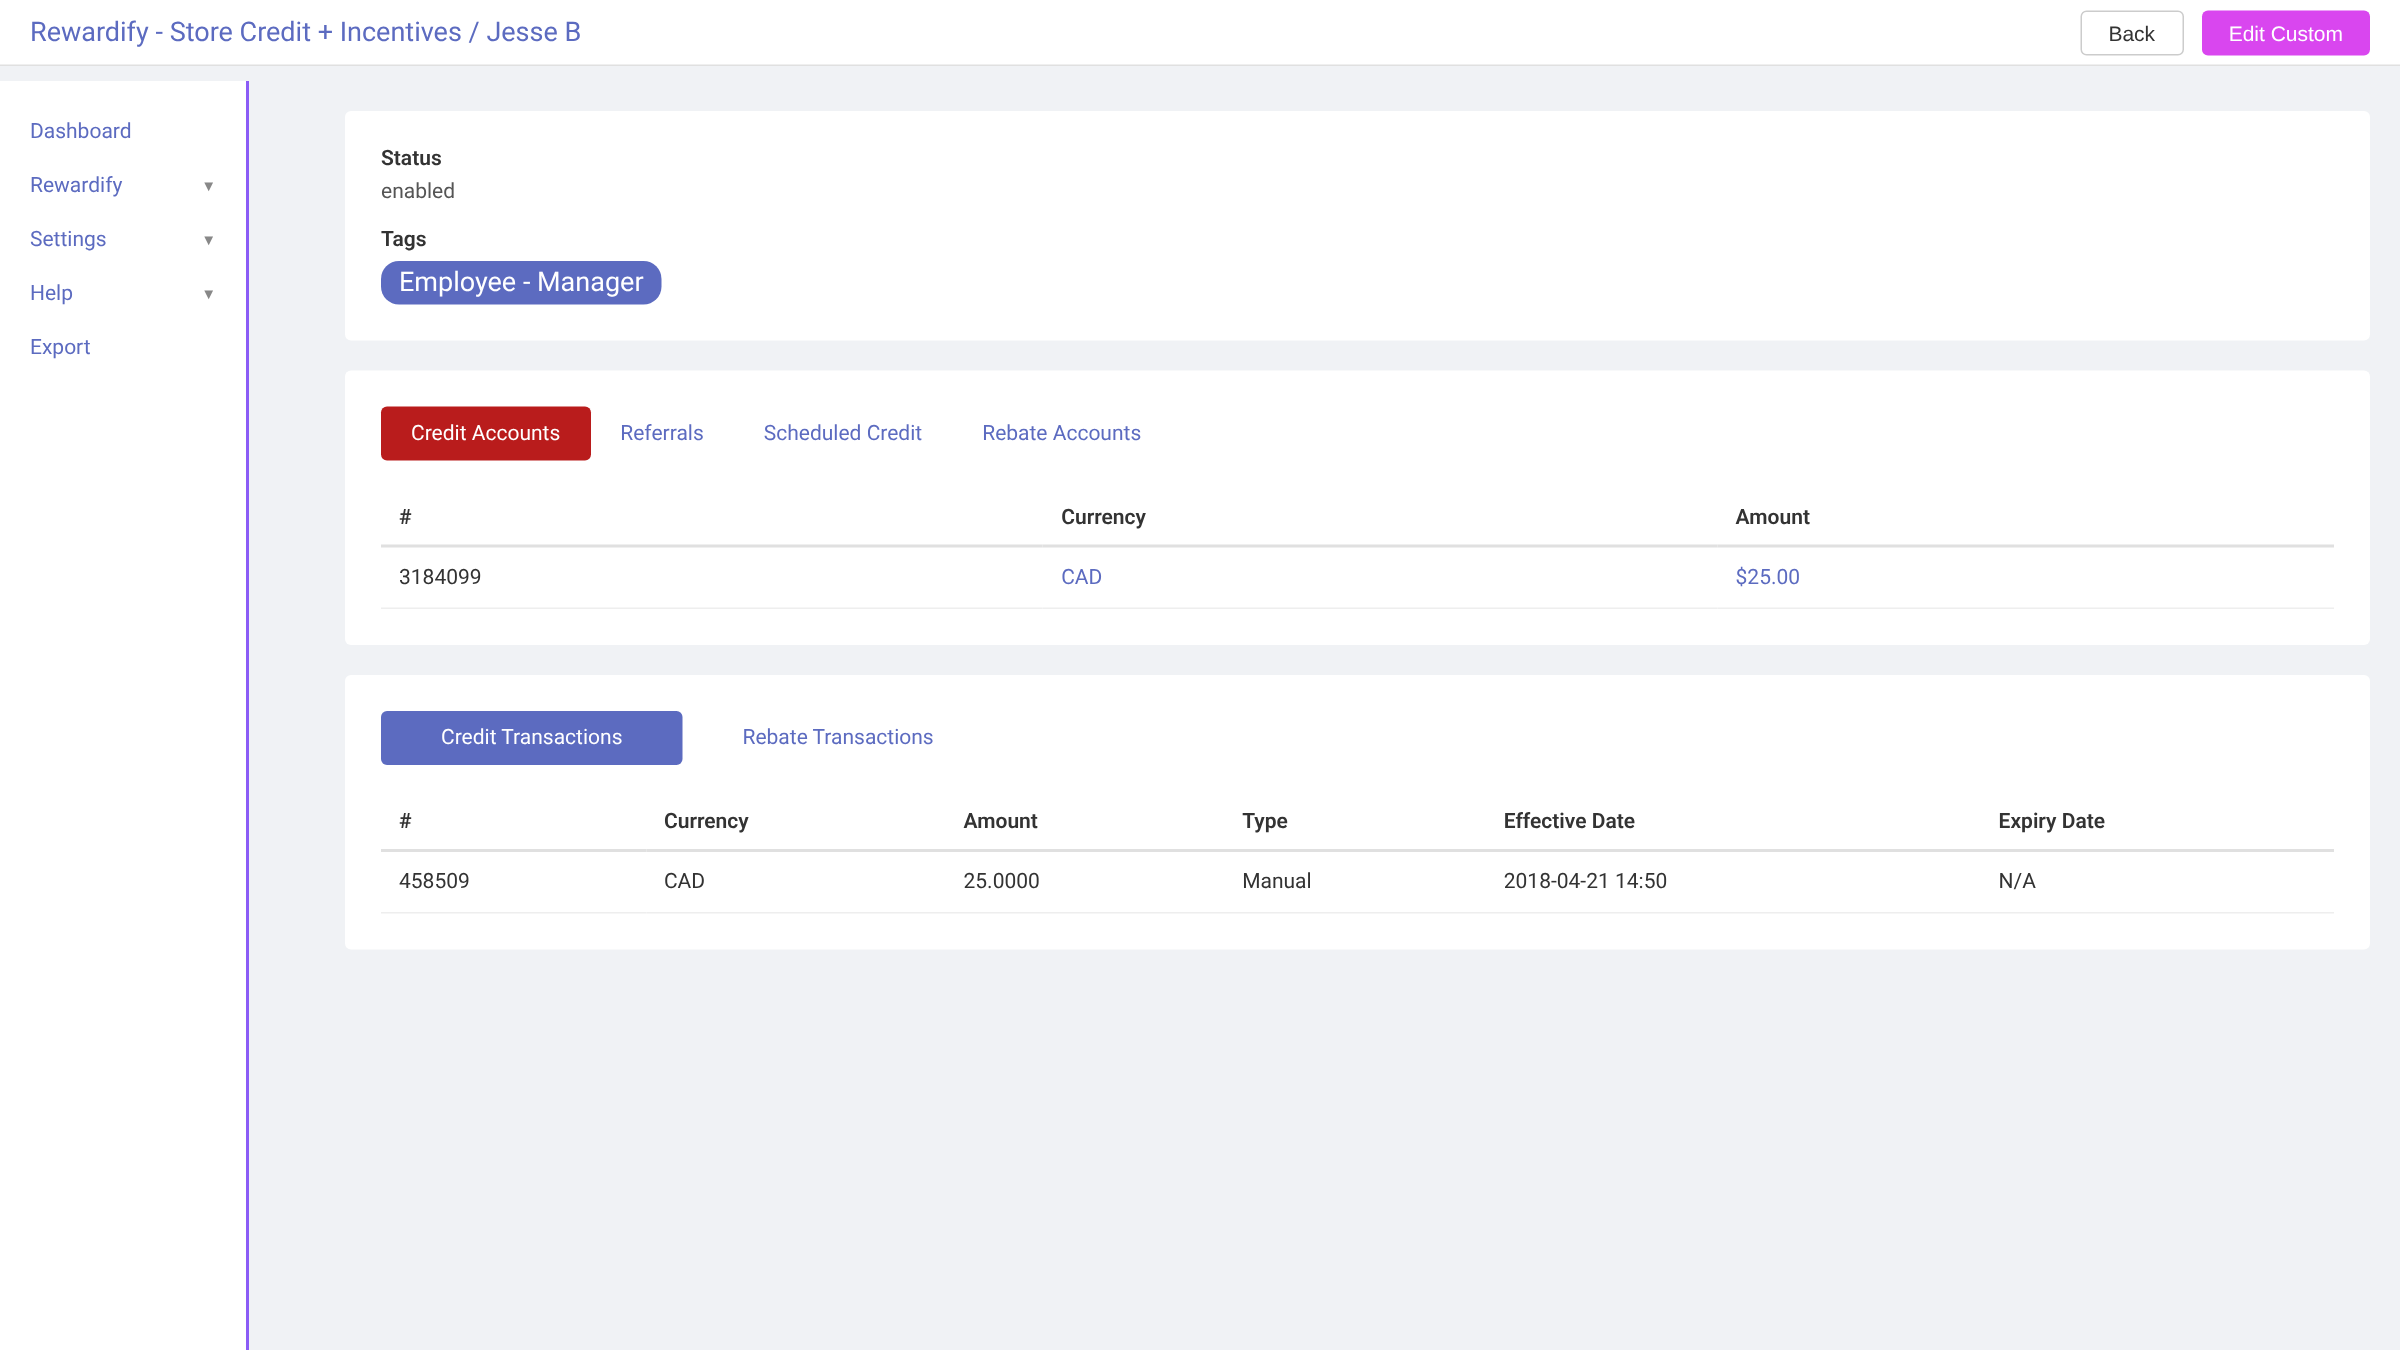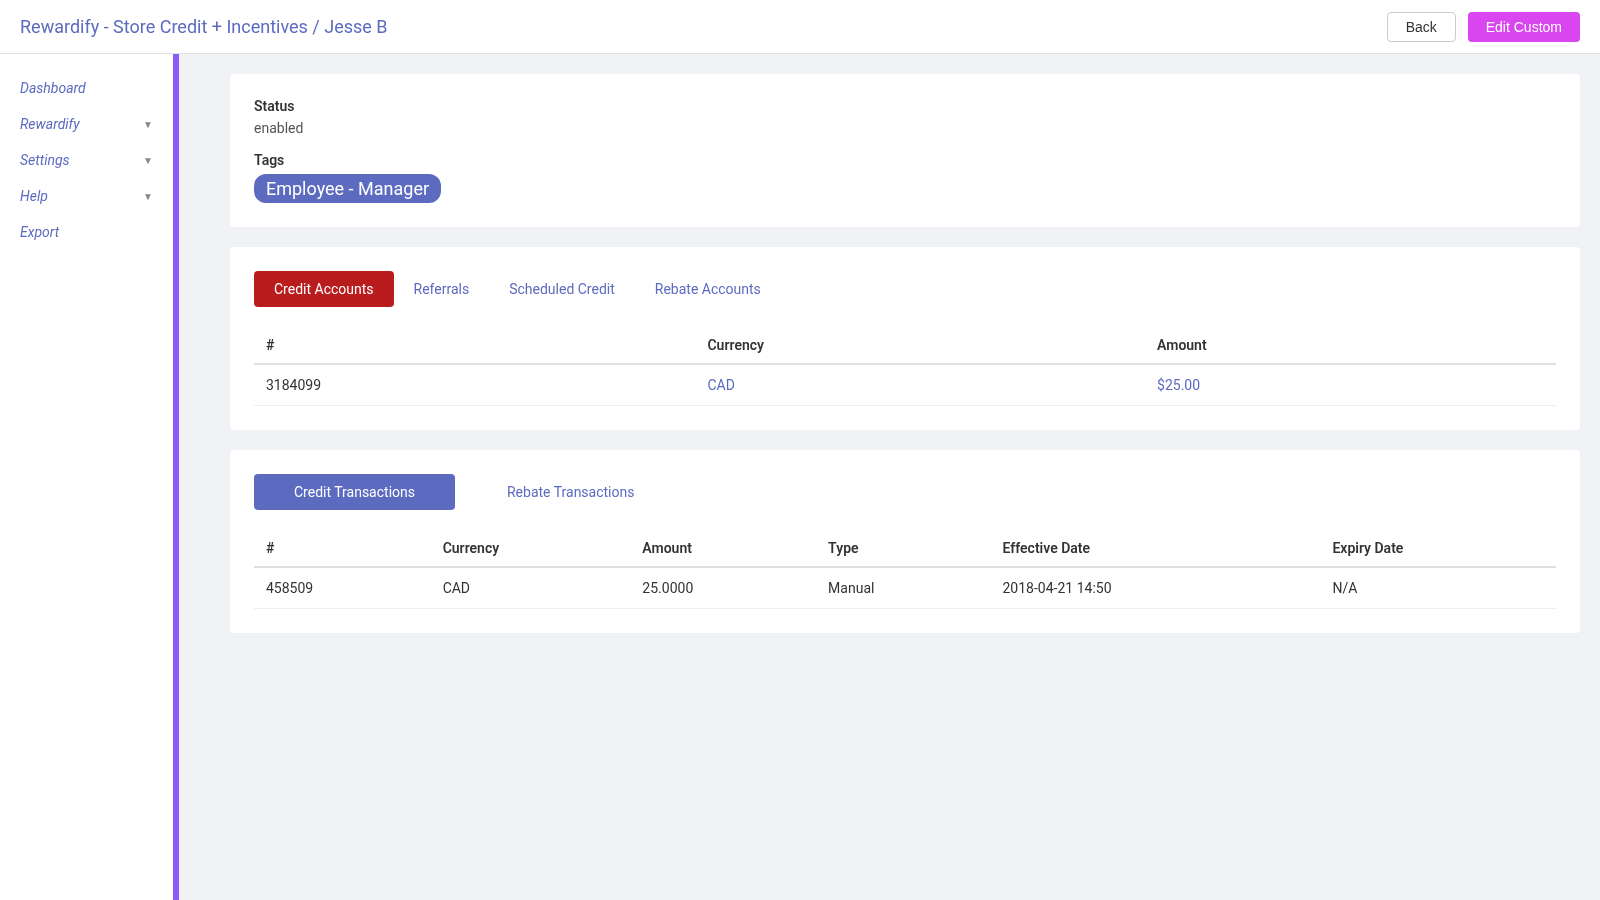--- a/index.html
+++ b/index.html
@@ -11,21 +11,21 @@
     }
 
     
     .header {
       background: #fff;
       border-bottom: 1px solid #e0e0e0;
       display: flex;
       align-items: center;
       justify-content: space-between;
       padding: 0 20px;
-      height: 54px;
+      height: 44px;
       position: fixed;
       top: 0;
       left: 0;
       right: 0;
       z-index: 100;
     }
     .header-title {
       font-size: 18px;
       color: #333;
       font-weight: 400;
@@ -58,31 +58,30 @@
 
     
     .layout {
       display: flex;
       margin-top: 54px;
       min-height: calc(100vh - 54px);
     }
 
     
     .sidebar {
-      width: 179px;
+      width: 166px;
       background: #fff;
-      border-right: 6px solid #8b5cf6;
+      border-right: 2px solid #8b5cf6;
       padding: 16px 0;
       flex-shrink: 0;
       position: fixed;
       top: 54px;
       bottom: 0;
       left: 0;
       overflow-y: auto;
-      font-style: italic;
     }
     .sidebar-item {
       display: flex;
       align-items: center;
       justify-content: space-between;
       padding: 10px 20px;
       color: #5c6bc0;
       cursor: pointer;
       font-size: 14px;
     }
@@ -168,21 +167,21 @@
     td.link {
       color: #5c6bc0;
       cursor: pointer;
     }
 
     
     .tabs-row {
       display: flex;
       align-items: center;
       margin-bottom: 20px;
-      gap: 12px;
+      gap: 0;
     }
     .tab-wide {
       padding: 10px 40px;
       cursor: pointer;
       color: #5c6bc0;
       font-size: 14px;
       border-radius: 4px;
     }
     .tab-wide.active {
       background: #5c6bc0;

